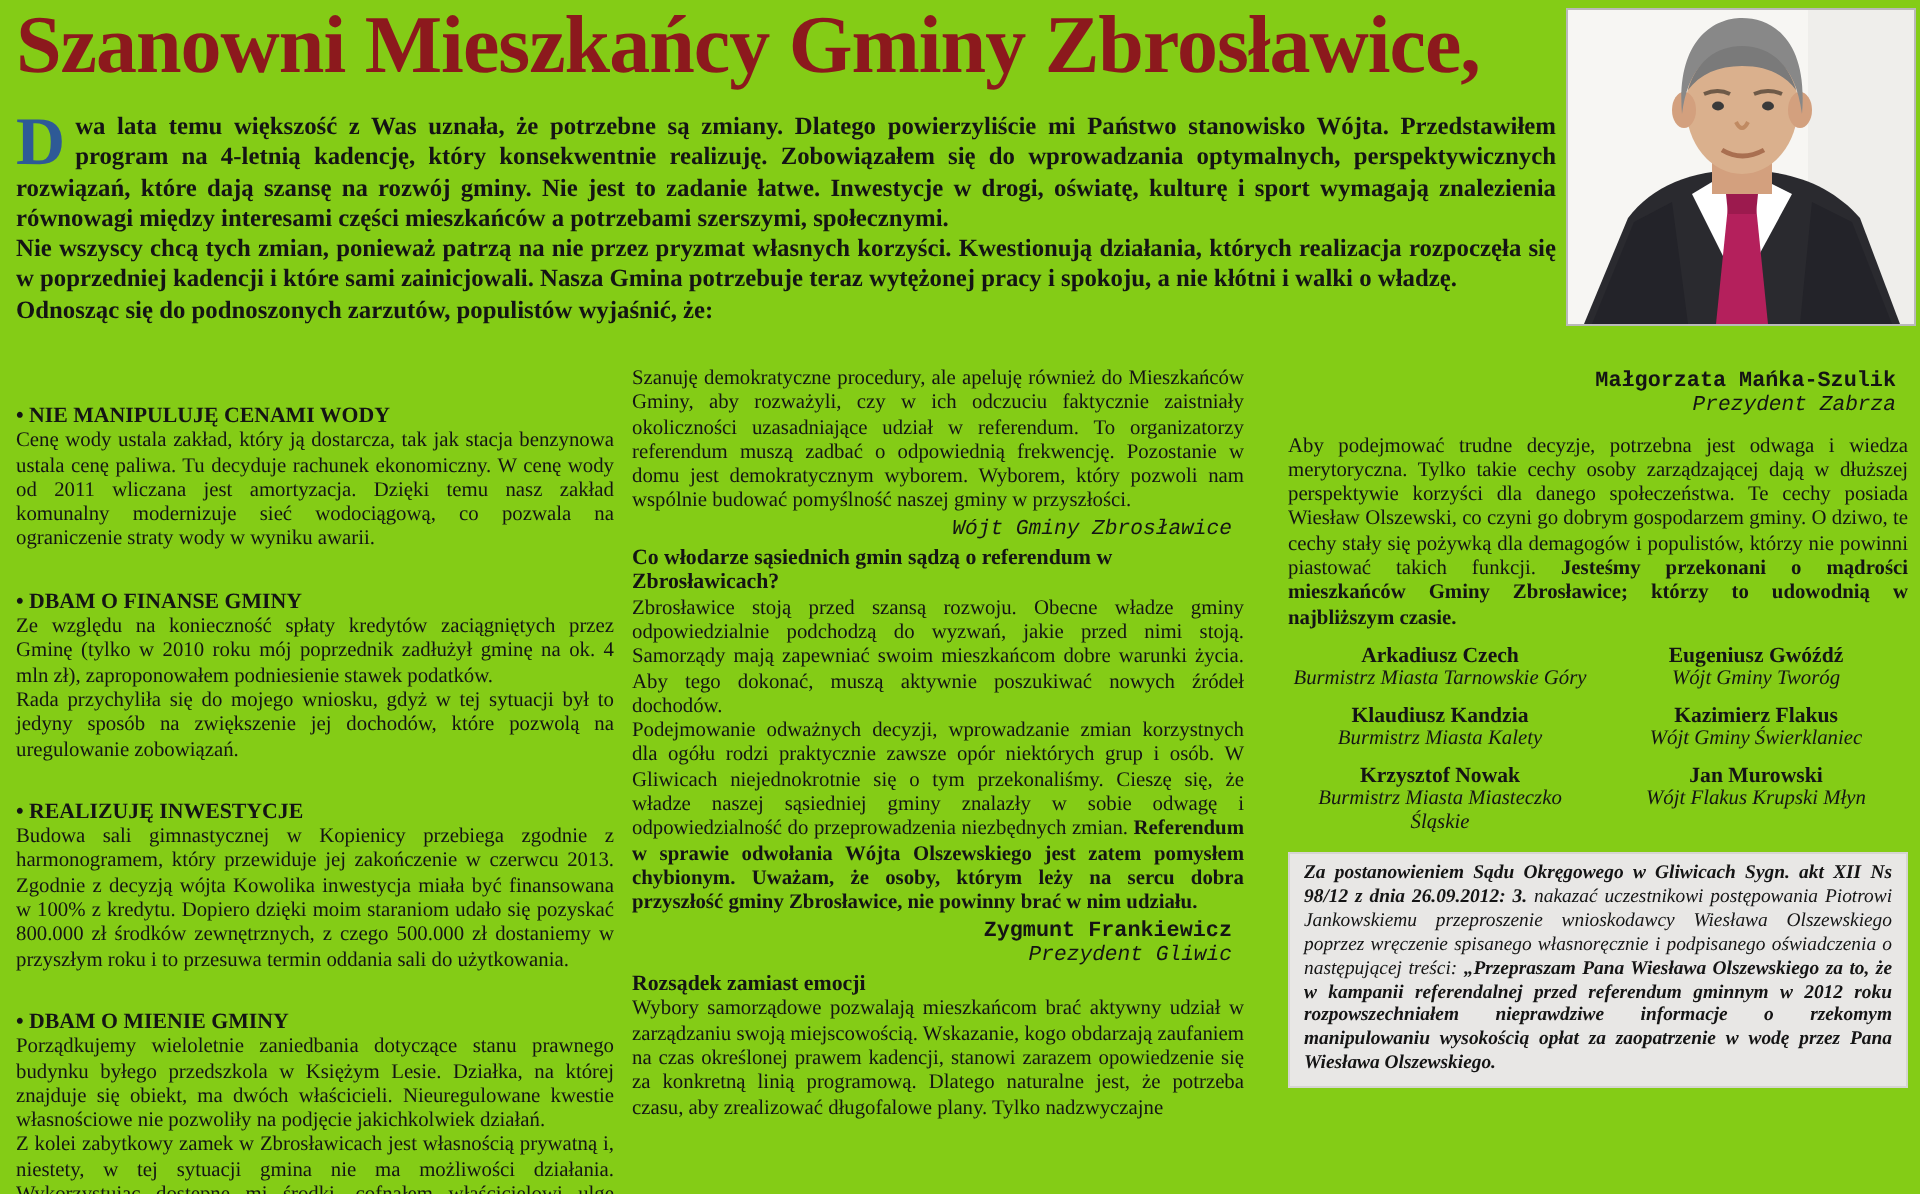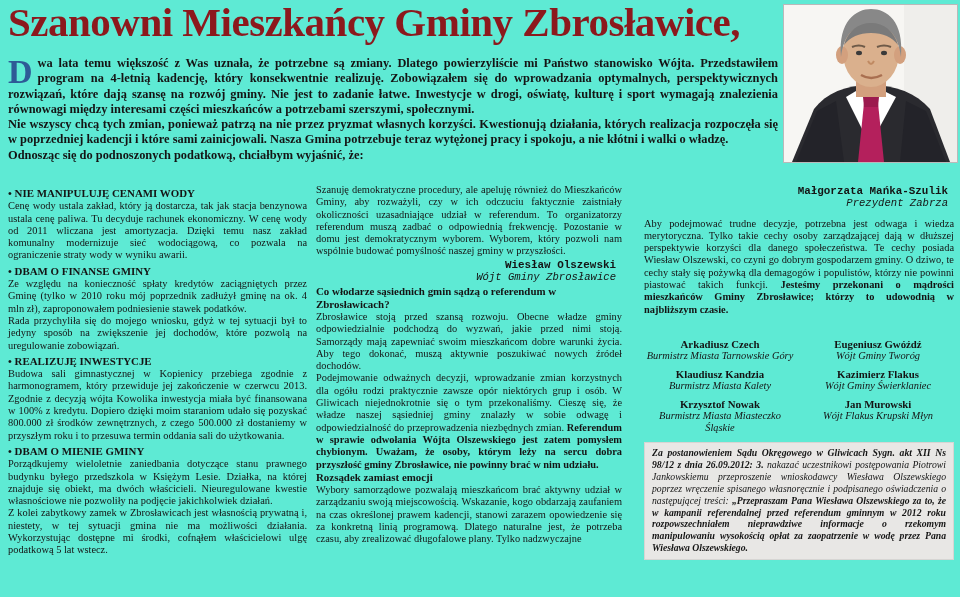--- a/index.html
+++ b/index.html
@@ -1,37 +1,37 @@
 <!DOCTYPE html>
 <html lang="pl"><head>
 <meta charset="utf-8">
 <style>
   html,body{margin:0;padding:0;background:#ffffff;}
-  .page{position:relative;width:960px;height:597px;overflow:hidden;background:#5eead4;
+  .page{position:relative;width:960px;height:597px;overflow:hidden;background:#84cc16;
         font-family:"Liberation Serif","DejaVu Serif",serif;color:#141414;}
   .headline{position:absolute;left:8px;top:-2px;margin:0;font-size:41px;font-weight:bold;
         letter-spacing:-0.5px;color:#8c191d;white-space:nowrap;}
   .photo{position:absolute;left:783px;top:4px;width:173px;height:157px;
         border:1px solid #b9b9b9;background:#f7f6f4;box-sizing:content-box;}
   .photo svg{display:block;}
   .intro{position:absolute;left:8px;top:56px;width:770px;font-weight:bold;
         font-size:12.4px;line-height:15.3px;text-align:justify;}
   .dropcap{float:left;font-size:34px;line-height:26px;padding:3px 5px 0 0;color:#2e5a96;font-weight:bold;}
   .col{position:absolute;top:184px;font-size:10.4px;line-height:12.3px;text-align:justify;}
   .col-left{left:8px;width:299px;}
   .col-mid{left:316px;width:306px;}
   .col-right{left:644px;width:310px;}
   .para{margin:0;}
-  .bullet-head{font-weight:bold;font-size:10.9px;margin:3px 0 1px;text-align:left;}
+  .bullet-head{font-weight:bold;font-size:10.9px;margin:18px 0 1px;text-align:left;}
   .sub-head{font-weight:bold;font-size:10.9px;margin:0 0 1px;text-align:left;}
   .sig{text-align:right;padding-right:6px;margin:1px 0 2px;font-family:Liberation Mono, monospace;}
   .sig-name{font-weight:bold;font-size:10.9px;}
   .sig-title{font-style:italic;font-size:10.6px;}
   .b{font-weight:bold;}
-  .sig-grid{margin-top:22px;display:grid;grid-template-columns:1fr 1fr;column-gap:6px;row-gap:6px;text-align:center;}
+  .sig-grid{margin-top:6px;display:grid;grid-template-columns:1fr 1fr;column-gap:6px;row-gap:6px;text-align:center;}
   .sig-cell .gname{font-weight:bold;font-size:10.8px;line-height:12px;}
   .sig-cell .gtitle{font-style:italic;font-size:10.4px;line-height:12px;}
   .court-box{margin-top:8px;background:#e8e7e5;border:1px solid #d6d5d3;padding:4px 7px 5px;
         font-style:italic;font-size:9.7px;line-height:11.9px;text-align:justify;}
   .court-title{font-weight:bold;}
 </style>
 </head>
 <body>
 
 <div class="page">
@@ -59,45 +59,48 @@
       <ellipse cx="75" cy="48" rx="3" ry="2.2" fill="#3a3a3a"></ellipse>
       <ellipse cx="100" cy="48" rx="3" ry="2.2" fill="#3a3a3a"></ellipse>
       <path d="M84,56 Q87,62 90,56" stroke="#c08a62" stroke-width="2" fill="none"></path>
       <path d="M77,70 Q87,76 98,70" stroke="#a96f50" stroke-width="2.4" fill="none"></path>
     </svg>
   </div>
 
   <div class="intro">
     <span class="dropcap">D</span><span>wa lata temu większość z Was uznała, że potrzebne są zmiany. Dlatego powierzyliście mi Państwo stanowisko Wójta. Przedstawiłem program na 4-letnią kadencję, który konsekwentnie realizuję. Zobowiązałem się do wprowadzania optymalnych, perspektywicznych rozwiązań, które dają szansę na rozwój gminy. Nie jest to zadanie łatwe. Inwestycje w drogi, oświatę, kulturę i sport wymagają znalezienia równowagi między interesami części mieszkańców a potrzebami szerszymi, społecznymi.</span>
     <div>Nie wszyscy chcą tych zmian, ponieważ patrzą na nie przez pryzmat własnych korzyści. Kwestionują działania, których realizacja rozpoczęła się w poprzedniej kadencji i które sami zainicjowali. Nasza Gmina potrzebuje teraz wytężonej pracy i spokoju, a nie kłótni i walki o władzę.</div>
-    <div>Odnosząc się do podnoszonych podatkową, chciałbym wyjaśnić, że:</div>
+    <div>Odnosząc się do podnoszonych zarzutów, populistów wyjaśnić, że:</div>
   </div>
 
   <div class="col col-left">
       <div class="bullet-head">• NIE MANIPULUJĘ CENAMI WODY</div>
       <div class="para"><span>Cenę wody ustala zakład, który ją dostarcza, tak jak stacja benzynowa ustala cenę paliwa. Tu decyduje rachunek ekonomiczny. W cenę wody od 2011 wliczana jest amortyzacja. Dzięki temu nasz zakład komunalny modernizuje sieć wodociągową, co pozwala na ograniczenie straty wody w wyniku awarii.</span></div>
       <div class="bullet-head">• DBAM O FINANSE GMINY</div>
       <div class="para"><span>Ze względu na konieczność spłaty kredytów zaciągniętych przez Gminę (tylko w 2010 roku mój poprzednik zadłużył gminę na ok. 4 mln zł), zaproponowałem podniesienie stawek podatków.</span></div>
       <div class="para"><span>Rada przychyliła się do mojego wniosku, gdyż w tej sytuacji był to jedyny sposób na zwiększenie jej dochodów, które pozwolą na uregulowanie zobowiązań.</span></div>
       <div class="bullet-head">• REALIZUJĘ INWESTYCJE</div>
       <div class="para"><span>Budowa sali gimnastycznej w Kopienicy przebiega zgodnie z harmonogramem, który przewiduje jej zakończenie w czerwcu 2013. Zgodnie z decyzją wójta Kowolika inwestycja miała być finansowana w 100% z kredytu. Dopiero dzięki moim staraniom udało się pozyskać 800.000 zł środków zewnętrznych, z czego 500.000 zł dostaniemy w przyszłym roku i to przesuwa termin oddania sali do użytkowania.</span></div>
       <div class="bullet-head">• DBAM O MIENIE GMINY</div>
       <div class="para"><span>Porządkujemy wieloletnie zaniedbania dotyczące stanu prawnego budynku byłego przedszkola w Księżym Lesie. Działka, na której znajduje się obiekt, ma dwóch właścicieli. Nieuregulowane kwestie własnościowe nie pozwoliły na podjęcie jakichkolwiek działań.</span></div>
       <div class="para"><span>Z kolei zabytkowy zamek w Zbrosławicach jest własnością prywatną i, niestety, w tej sytuacji gmina nie ma możliwości działania. Wykorzystując dostępne mi środki, cofnąłem właścicielowi ulgę podatkową 5 lat wstecz.</span></div>
     </div>
 
   <div class="col col-mid">
       <div class="para"><span>Szanuję demokratyczne procedury, ale apeluję również do Mieszkańców Gminy, aby rozważyli, czy w ich odczuciu faktycznie zaistniały okoliczności uzasadniające udział w referendum. To organizatorzy referendum muszą zadbać o odpowiednią frekwencję. Pozostanie w domu jest demokratycznym wyborem. Wyborem, który pozwoli nam wspólnie budować pomyślność naszej gminy w przyszłości.</span></div>
       <div class="sig">
-        <div class="sig-name">Wiesław Olszewski</div>
         <div class="sig-title">Wójt Gminy Zbrosławice</div>
       </div>
       <div class="sub-head">Co włodarze sąsiednich gmin sądzą o referendum w Zbrosławicach?</div>
       <div class="para"><span>Zbrosławice stoją przed szansą rozwoju. Obecne władze gminy odpowiedzialnie podchodzą do wyzwań, jakie przed nimi stoją. Samorządy mają zapewniać swoim mieszkańcom dobre warunki życia. Aby tego dokonać, muszą aktywnie poszukiwać nowych źródeł dochodów.</span></div>
       <div class="para"><span>Podejmowanie odważnych decyzji, wprowadzanie zmian korzystnych dla ogółu rodzi praktycznie zawsze opór niektórych grup i osób. W Gliwicach niejednokrotnie się o tym przekonaliśmy. Cieszę się, że władze naszej sąsiedniej gminy znalazły w sobie odwagę i odpowiedzialność do przeprowadzenia niezbędnych zmian. </span><span class="b">Referendum w sprawie odwołania Wójta Olszewskiego jest zatem pomysłem chybionym. Uważam, że osoby, którym leży na sercu dobra przyszłość gminy Zbrosławice, nie powinny brać w nim udziału.</span></div>
+      <div class="sig">
+        <div class="sig-name">Zygmunt Frankiewicz</div>
+        <div class="sig-title">Prezydent Gliwic</div>
+      </div>
       <div class="sub-head">Rozsądek zamiast emocji</div>
       <div class="para"><span>Wybory samorządowe pozwalają mieszkańcom brać aktywny udział w zarządzaniu swoją miejscowością. Wskazanie, kogo obdarzają zaufaniem na czas określonej prawem kadencji, stanowi zarazem opowiedzenie się za konkretną linią programową. Dlatego naturalne jest, że potrzeba czasu, aby zrealizować długofalowe plany. Tylko nadzwyczajne</span></div>
     </div>
 
   <div class="col col-right">
     <div>
         <div class="sig">
           <div class="sig-name">Małgorzata Mańka-Szulik</div>
           <div class="sig-title">Prezydent Zabrza</div>
         </div>

